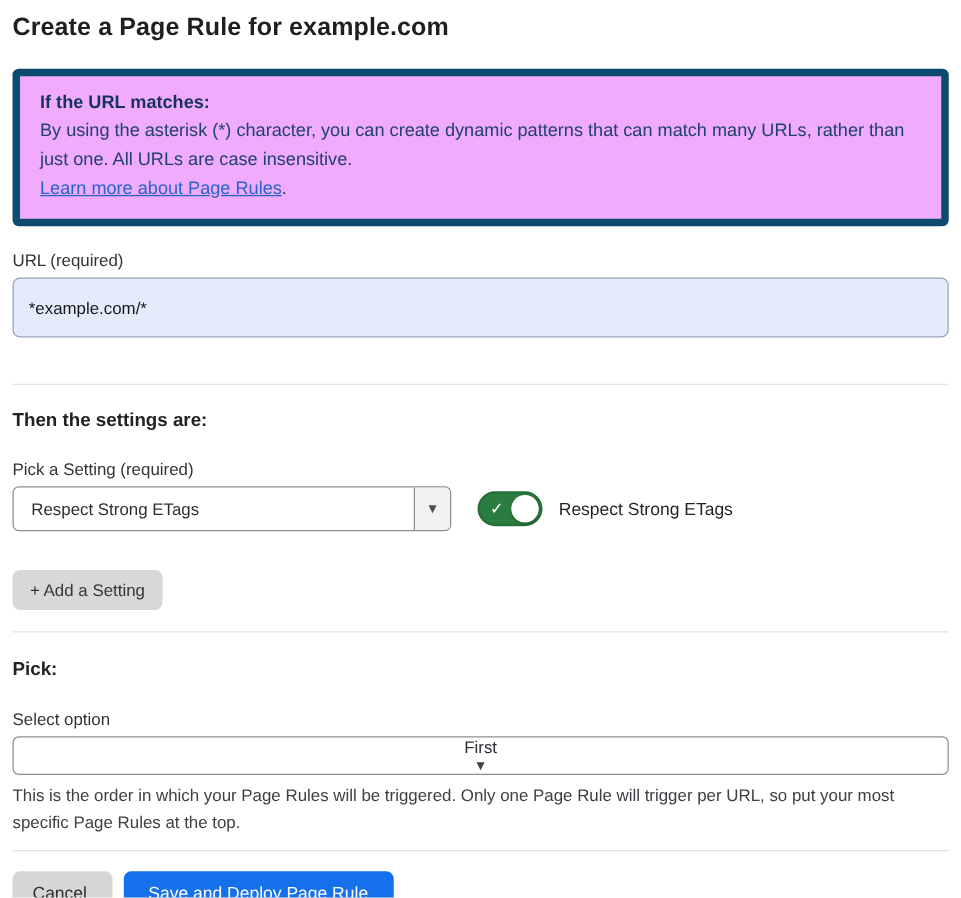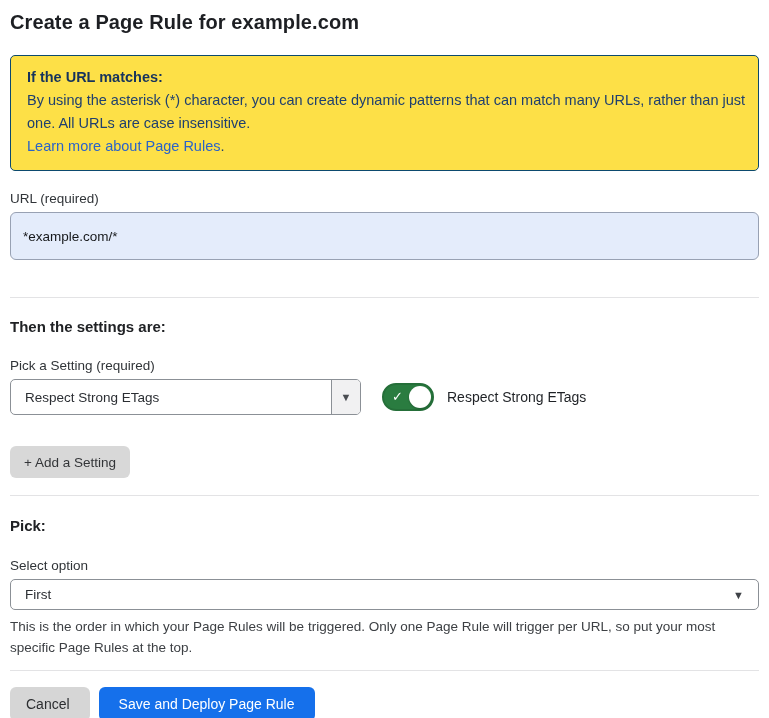--- a/index.html
+++ b/index.html
@@ -10,30 +10,30 @@
     color: #1f2226;
     padding: 11px 10px 0 10px;
     overflow: hidden;
   }
   .page-title {
     font-size: 20px; font-weight: 700; color: #1d1f23;
     letter-spacing: 0.1px;
   }
   .info-box {
     margin-top: 21px;
-    background: #fde047;
-    border: 1px solid #0c4a6e;
+    background: #f0abfc;
+    border: 6px solid #0c4a6e;
     border-radius: 5px;
     padding: 10px 8px 12px 16px;
     font-size: 14.5px;
     line-height: 23px;
     color: #20406e;
   }
   .info-heading { font-weight: 700; color: #16335c; }
-  .info-link { color: #2a63c9; cursor: pointer; }
+  .info-link { color: #2a63c9; text-decoration: underline; cursor: pointer; }
   .info-link-suffix { color: #20406e; }
   .field-label {
     margin-top: 20px;
     font-size: 13.5px; color: #303438;
   }
   .url-input {
     display: block;
     margin-top: 6px;
     width: 749px; height: 48px;
     background: #e4ecfb;
@@ -124,20 +124,21 @@
   .order-select {
     margin-top: 6px;
     width: 749px; height: 31px;
     border: 1px solid #8b9096;
     border-radius: 5px;
     background: #ffffff;
     display: flex; align-items: center; justify-content: space-between;
     padding: 0 14px;
     font-size: 13.5px; color: #2b2e33;
     cursor: pointer;
+    flex-direction: column;
   }
   .order-select-arrow { font-size: 11px; color: #3f4247; }
   .help-text {
     margin-top: 6px;
     font-size: 13.5px; line-height: 21px;
     color: #3d4044;
     max-width: 749px;
   }
   .footer-buttons {
     margin-top: 16px;

